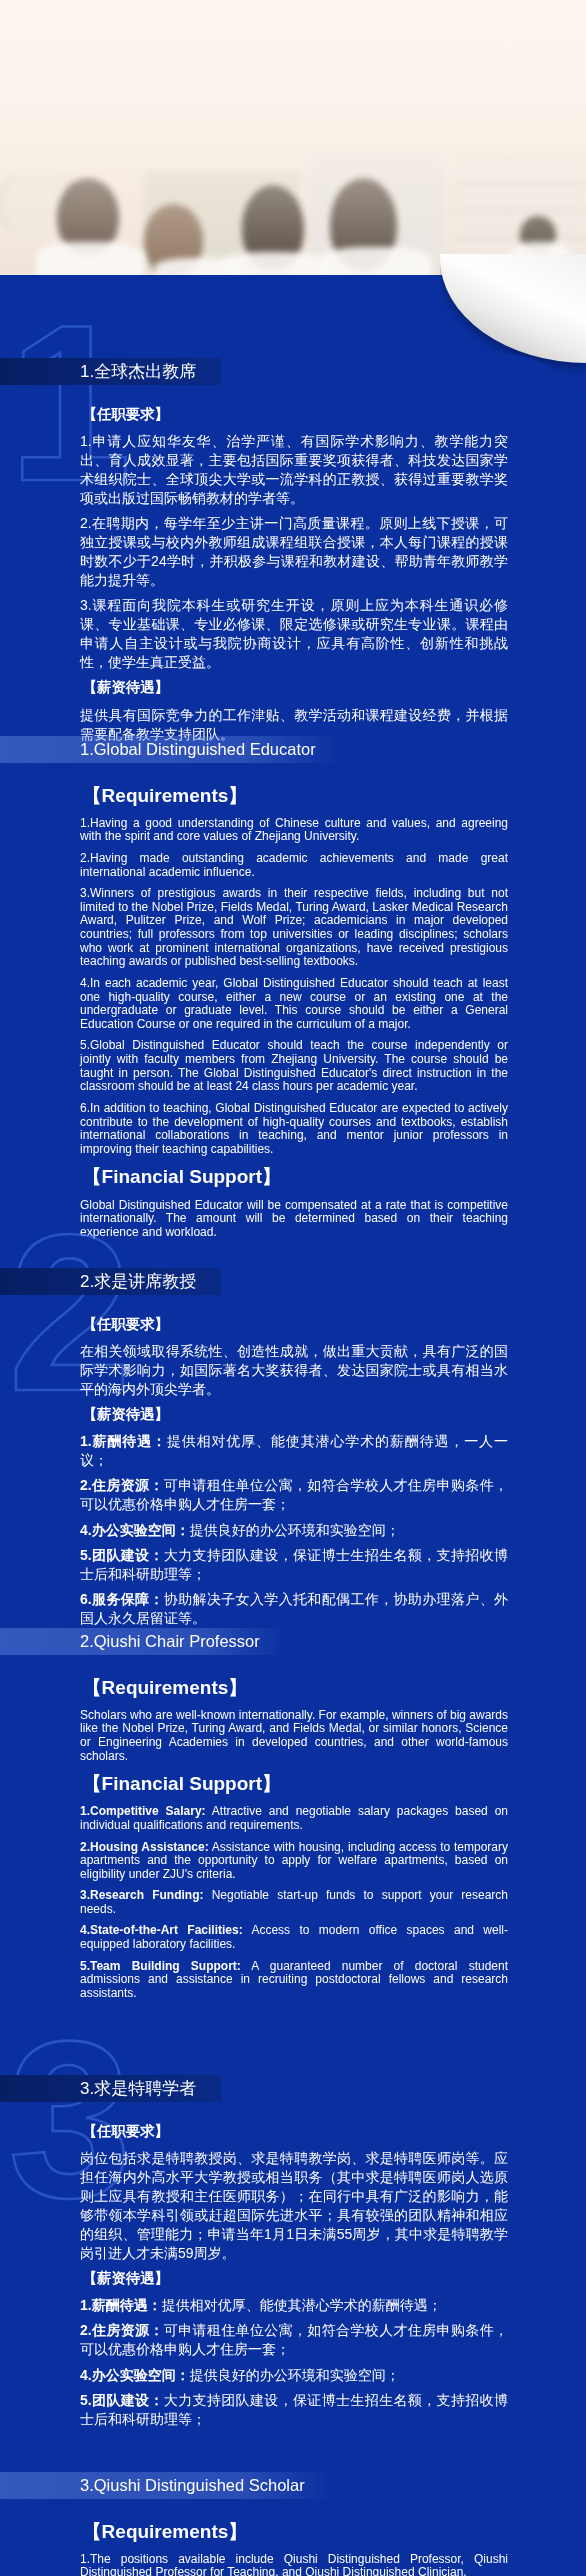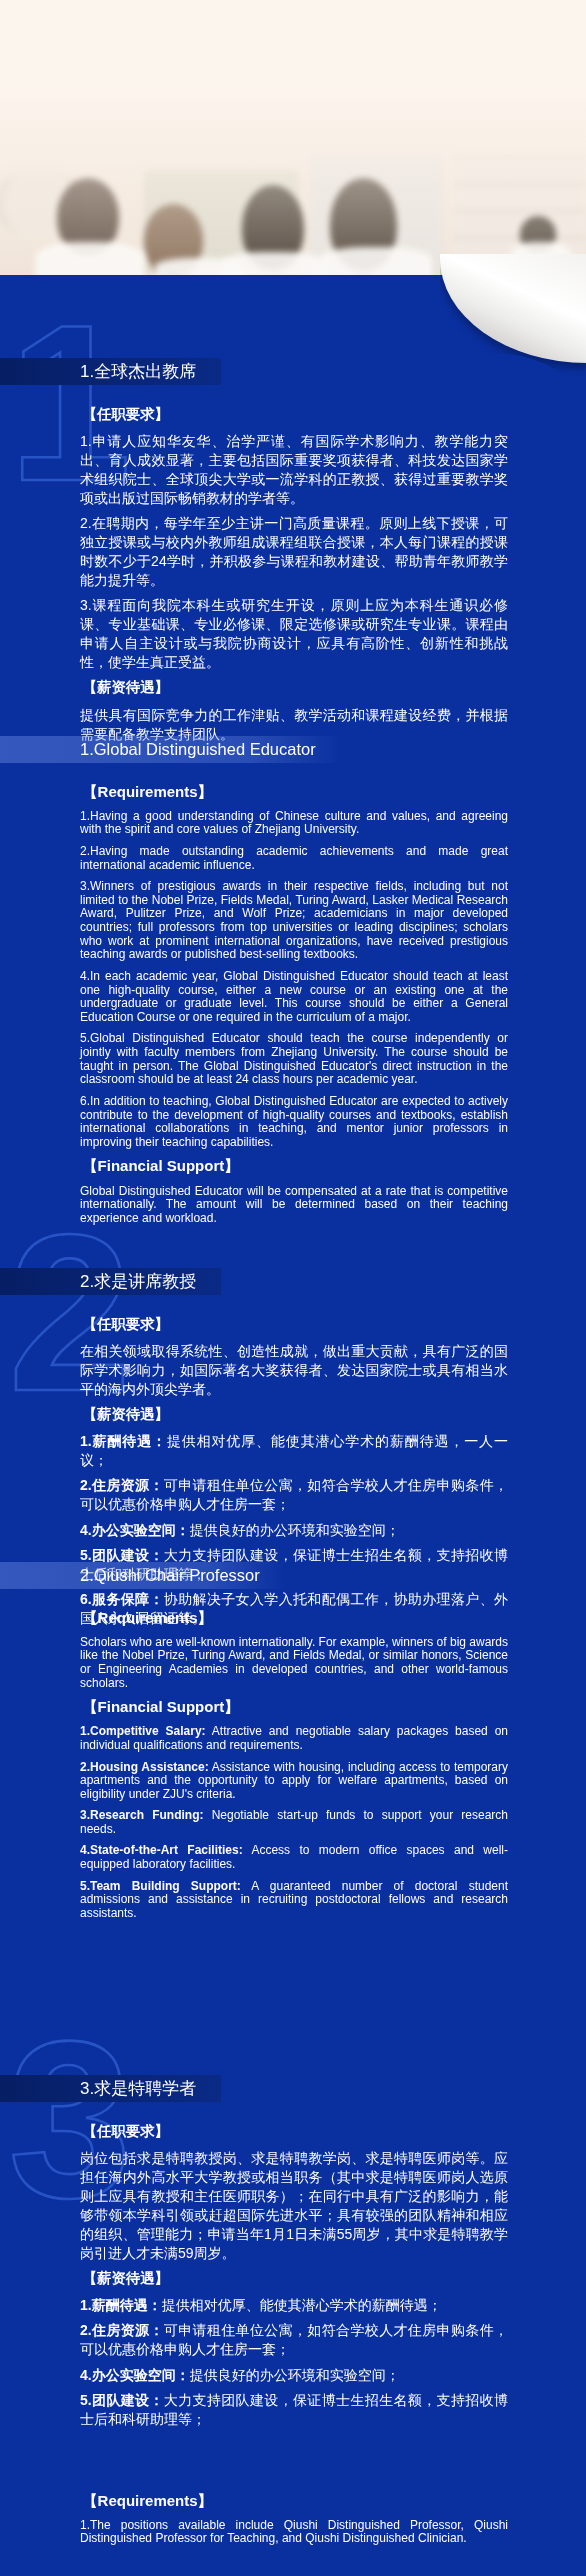--- a/index.html
+++ b/index.html
@@ -64,21 +64,21 @@
   .block{position:absolute;left:0;width:587px;z-index:1;}
   .band{
     position:relative;z-index:2;width:fit-content;height:27px;line-height:27px;
     padding:0 25px 0 80px;white-space:nowrap;font-weight:normal;
   }
   .cn-band{background:linear-gradient(90deg,#061e63 0%,#0a2a86 100%);font-size:17px;}
   .en-band{background:linear-gradient(90deg,rgba(115,148,232,.40) 0%,rgba(115,148,232,.30) 72%,rgba(115,148,232,0) 100%);font-size:16.5px;}
   .content{position:relative;z-index:2;margin:19.6px 0 0 80px;width:428px;}
   .content h3{margin:5.2px 0 8.2px;padding-left:2.6px;}
   .content h3.cnh{font-size:14.4px;}
-  .content h3.enh{font-size:15px;}
+  .content h3.enh{font-size:19px;}
   .content .plist{margin:0 0 5.2px;}
   .cn-para{font-size:14px;line-height:19px;margin:0 0 6.2px;text-align:justify;}
   .en-para{font-size:12px;line-height:13.7px;margin:0 0 7.7px;text-align:justify;}
   .cn-para b,.en-para b{font-weight:bold;}
 </style>
 </head>
 <body>
 
 <div class="photo">
   <div class="blob b-window"></div>
@@ -151,21 +151,21 @@
     <div class="plist">
         <p class="cn-para"><b>1.薪酬待遇：</b>提供相对优厚、能使其潜心学术的薪酬待遇，一人一议；</p>
         <p class="cn-para"><b>2.住房资源：</b>可申请租住单位公寓，如符合学校人才住房申购条件，可以优惠价格申购人才住房一套；</p>
         <p class="cn-para"><b>4.办公实验空间：</b>提供良好的办公环境和实验空间；</p>
         <p class="cn-para"><b>5.团队建设：</b>大力支持团队建设，保证博士生招生名额，支持招收博士后和科研助理等；</p>
         <p class="cn-para"><b>6.服务保障：</b>协助解决子女入学入托和配偶工作，协助办理落户、外国人永久居留证等。</p>
       </div>
   </div>
 </section>
 
-<section class="block" style="top:1562px">
+<section class="block" style="top:1628px">
   <div class="band en-band"><span>2.Qiushi Chair Professor</span></div>
   <div class="content">
     <h3 class="enh">【Requirements】</h3>
     <div class="plist">
         <p class="en-para">Scholars who are well-known internationally. For example, winners of big awards like the Nobel Prize, Turing Award, and Fields Medal, or similar honors, Science or Engineering Academies in developed countries, and other world-famous scholars.</p>
       </div>
     <h3 class="enh">【Financial Support】</h3>
     <div class="plist">
         <p class="en-para"><b>1.Competitive Salary:</b> Attractive and negotiable salary packages based on individual qualifications and requirements.</p>
         <p class="en-para"><b>2.Housing Assistance:</b> Assistance with housing, including access to temporary apartments and the opportunity to apply for welfare apartments, based on eligibility under ZJU's criteria.</p>
@@ -188,20 +188,21 @@
     <div class="plist">
         <p class="cn-para"><b>1.薪酬待遇：</b>提供相对优厚、能使其潜心学术的薪酬待遇；</p>
         <p class="cn-para"><b>2.住房资源：</b>可申请租住单位公寓，如符合学校人才住房申购条件，可以优惠价格申购人才住房一套；</p>
         <p class="cn-para"><b>4.办公实验空间：</b>提供良好的办公环境和实验空间；</p>
         <p class="cn-para"><b>5.团队建设：</b>大力支持团队建设，保证博士生招生名额，支持招收博士后和科研助理等；</p>
       </div>
   </div>
 </section>
 
 <section class="block" style="top:2472px">
+  <div class="band en-band"><span>3.Qiushi Distinguished Scholar</span></div>
   <div class="content">
     <h3 class="enh">【Requirements】</h3>
     <div class="plist">
         <p class="en-para">1.The positions available include Qiushi Distinguished Professor, Qiushi Distinguished Professor for Teaching, and Qiushi Distinguished Clinician.</p>
       </div>
 
   </div>
 </section>
 
 

